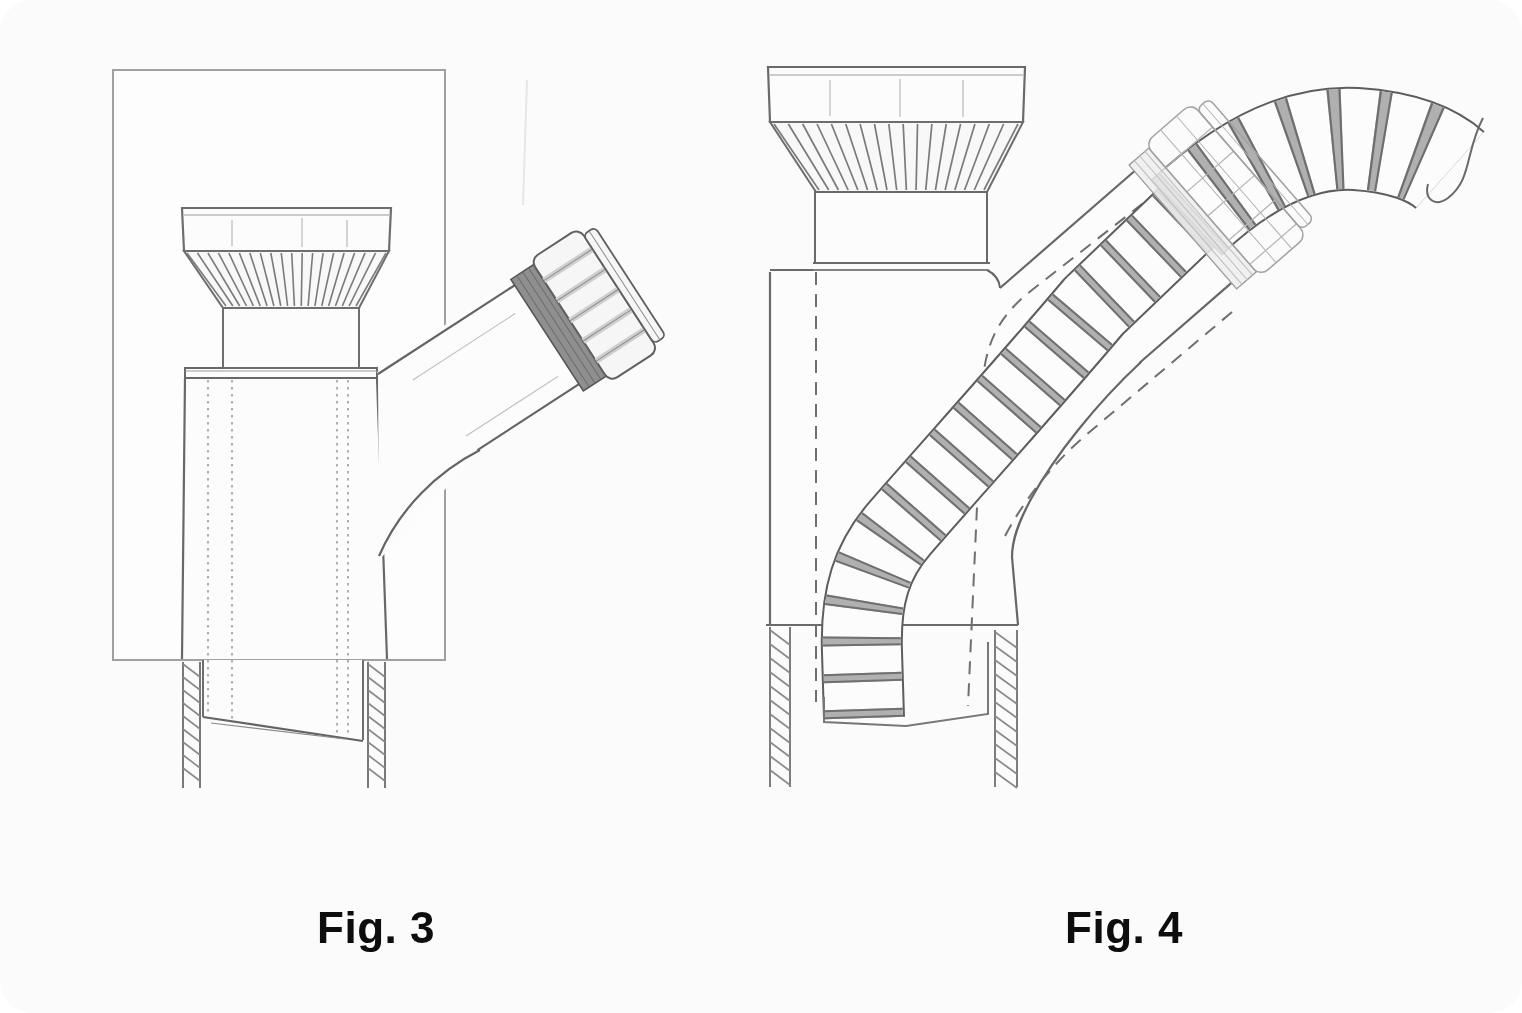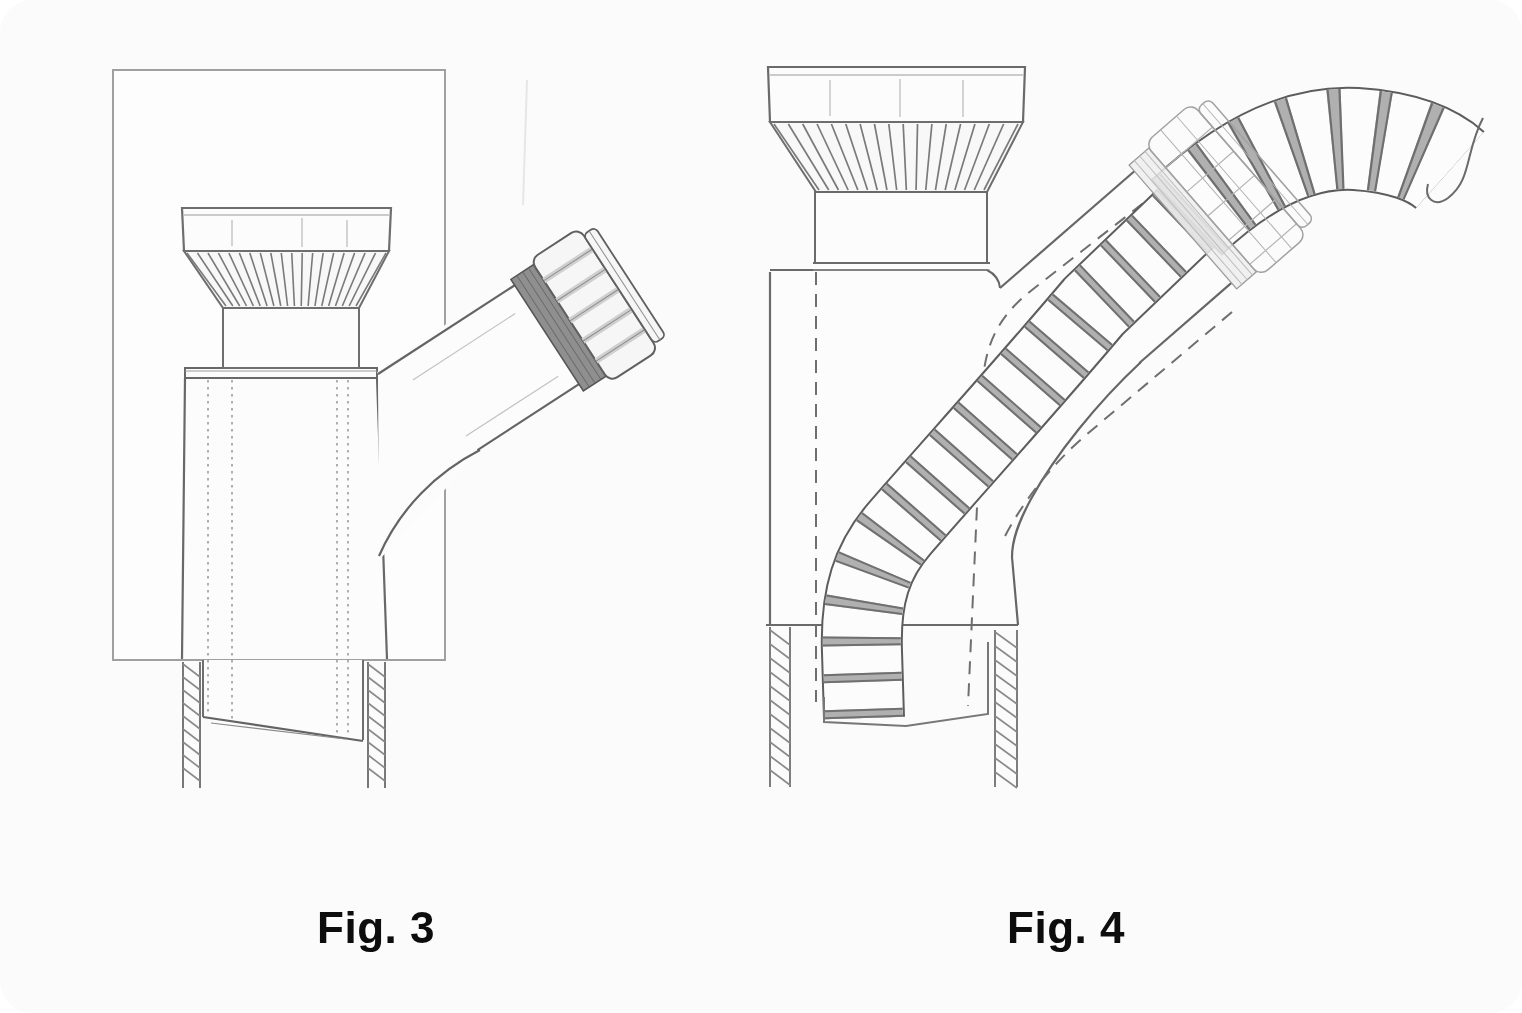--- a/index.html
+++ b/index.html
@@ -10,21 +10,21 @@
     border-radius:32px;
   }
   .fig-svg{position:absolute;}
   #fig3-svg{left:90px;top:50px;}
   #fig4-svg{left:740px;top:40px;}
   .caption{
     position:absolute;width:220px;text-align:center;
     font-size:44px;font-weight:600;color:#0d0d0d;letter-spacing:.5px;
   }
   #caption-fig3{left:266px;top:903px;}
-  #caption-fig4{left:956px;top:903px;}
+  #caption-fig4{left:1014px;top:903px;}
 </style>
 </head>
 <body>
 
 <div class="page">
 
   <svg id="fig3-svg" class="fig-svg" width="620" height="760" viewBox="90 50 620 760" xmlns="http://www.w3.org/2000/svg">
 
     <path d="M 527,80 L 523,205" stroke="#e6e6e6" stroke-width="2" fill="none"></path>
 

